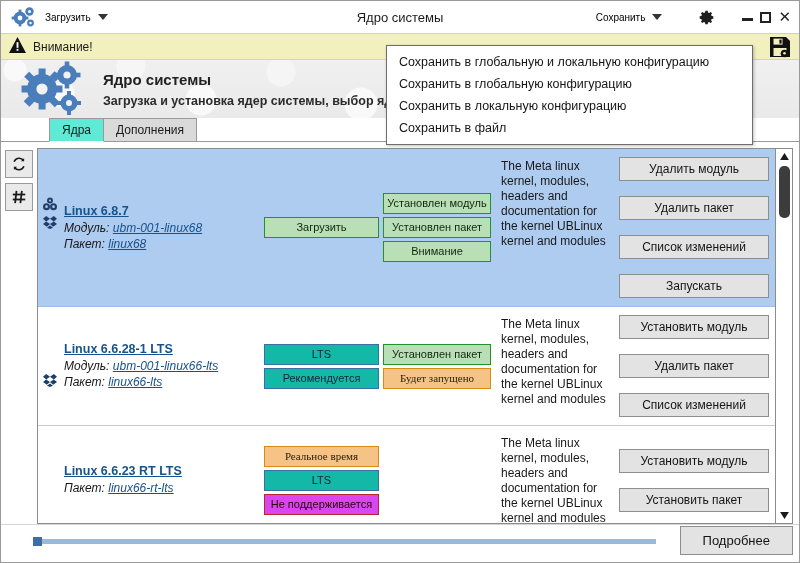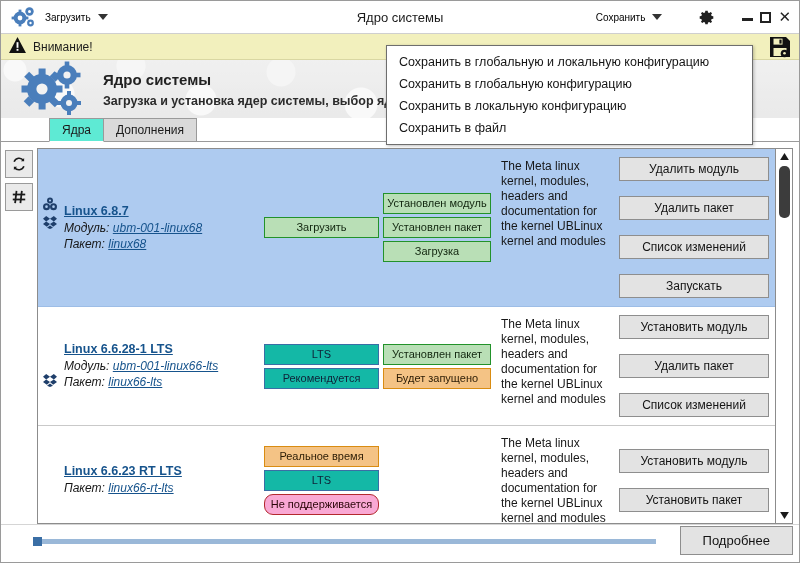--- a/index.html
+++ b/index.html
@@ -114,22 +114,22 @@
   .kinfo { width:218px; flex:0 0 218px; display:flex; flex-direction:column; justify-content:center; padding-left:18px; position:relative; }
   .kname { font-weight:bold; font-size:12.5px; color:#16538c; text-decoration:underline; margin-bottom:2px; }
   .kline { font-style:italic; font-size:12px; color:#171717; white-space:nowrap; line-height:16px; }
   .klink { color:#16538c; text-decoration:underline; font-style:italic; }
   .kicon { position:absolute; left:-4px; width:16px; height:14px; }
 
   .kbadges { width:115px; flex:0 0 115px; display:flex; flex-direction:column; justify-content:center; gap:3px; }
   .badge { text-align:center; font-size:11px; padding:3px 2px; border:1px solid; line-height:13px; }
   .badge.green { background:#b9dfb6; border-color:#22922a; color:#12260f; }
   .badge.blue  { background:#14b8a6; border-color:#3a6ea5; color:#0f2238; }
-  .badge.orange{ background:#f4c385; border-color:#d98c12; color:#2b1c05; }
-  .badge.red   { background:#f9a8d4; border-color:#b3282e; color:#2b0609;border-radius:9px; }
+  .badge.orange{ background:#f4c385; border-color:#d98c12; color:#2b1c05;font-family:Liberation Serif, serif; }
+  .badge.red   { background:#d946ef; border-color:#b3282e; color:#2b0609; }
 
   .kbadges2 { width:112px; flex:0 0 112px; display:flex; flex-direction:column; justify-content:center; gap:3px; padding-left:4px; }
 
   .kdesc { flex:1 1 auto; font-size:12px; line-height:15px; color:#181818; padding:2px 8px 0 10px; }
 
   .kactions { width:150px; flex:0 0 150px; display:flex; flex-direction:column; justify-content:center; gap:15px; }
   .abtn {
     border:1px solid #8e8e8e; background:#e3e3e3; color:#141414;
     font-size:12px; padding:4px 4px; text-align:center; white-space:nowrap;
   }
@@ -325,21 +325,21 @@
               <span>Пакет:</span>
               <span class="klink">linux68</span>
             </div>
           </div>
           <div class="kbadges">
             <div class="badge green">Загрузить</div>
           </div>
           <div class="kbadges2">
             <div class="badge green">Установлен модуль</div>
             <div class="badge green">Установлен пакет</div>
-            <div class="badge green">Загрузка</div>
+            <div class="badge green">Внимание</div>
           </div>
           <div class="kdesc">The Meta linux kernel, modules, headers and documentation for the kernel UBLinux kernel and modules</div>
           <div class="kactions">
             <div class="abtn">Удалить модуль</div>
             <div class="abtn">Удалить пакет</div>
             <div class="abtn">Список изменений</div>
             <div class="abtn">Запускать</div>
           </div>
         </div>
 

